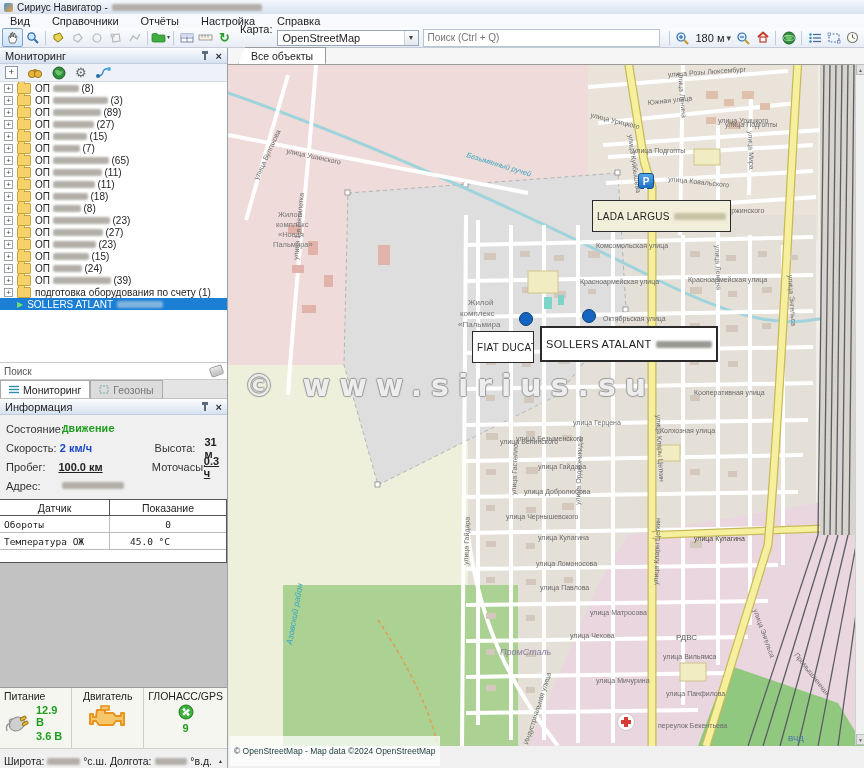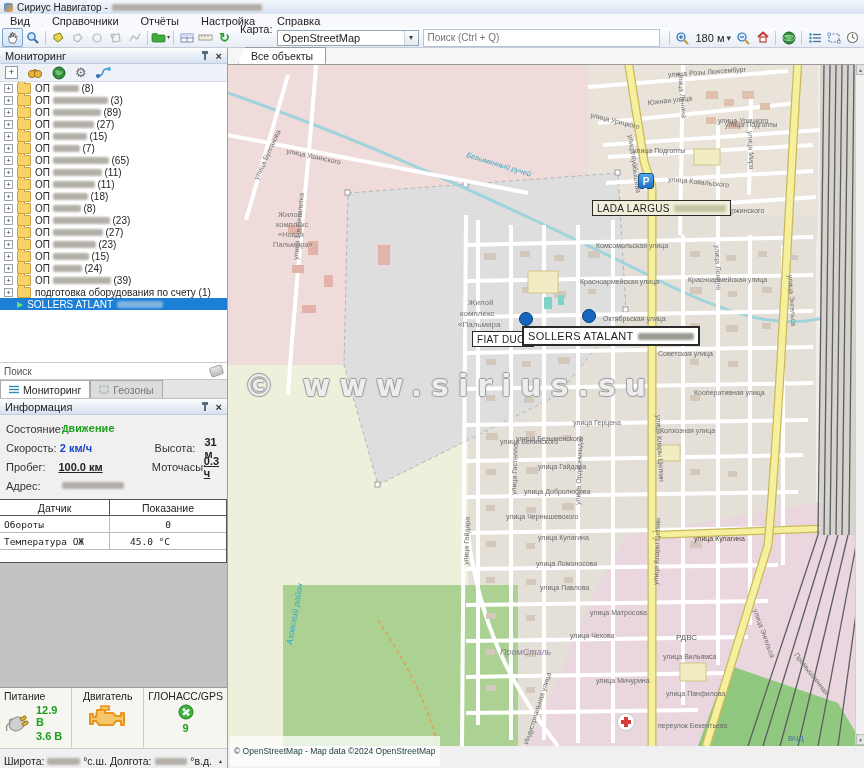--- a/index.html
+++ b/index.html
@@ -78,21 +78,21 @@
   .gbox:last-child{border-right:none;}
   .gval{color:#1e9e1e;font-weight:bold;font-size:11px;}
   .statusbar{height:24px;border-top:1px solid #cfcfcf;display:flex;align-items:center;padding:0 4px;gap:3px;font-size:10.5px;}
   
   .mapw{position:absolute;left:228px;top:48px;width:636px;height:697px;background:#fff;}
   .maptabs{height:16px;background:#f6f6f6;border-bottom:1px solid #9a9a9a;display:flex;align-items:flex-end;}
   .maptab{height:15px;margin-left:10px;padding:0 12px;background:#fff;border:1px solid #9a9a9a;border-bottom:1px solid #fff;
     clip-path:polygon(7px 0,100% 0,100% 100%,0 100%);display:flex;align-items:center;font-size:10.5px;}
   .mapsvg{display:block;}
   .ovl{position:absolute;}
-  .vlabel{display:flex;align-items:center;gap:4px;background:#fff;border:2px solid #2a2a2a;height:14px;padding:0 4px;font-size:10.5px;white-space:nowrap;letter-spacing:.3px;}
+  .vlabel{display:flex;align-items:center;gap:4px;background:#fff;border:2px solid #2a2a2a;height:14px;padding:8px 4px;font-size:10.5px;white-space:nowrap;letter-spacing:.3px;}
   .watermark{left:16px;top:320px;font-family:"DejaVu Sans",sans-serif;font-size:30px;font-weight:bold;color:rgba(255,255,255,.82);
     letter-spacing:9px;white-space:nowrap;text-shadow:0 1px 1px #9a9a9a,0 -1px 1px #9a9a9a,1px 0 1px #9a9a9a,-1px 0 1px #9a9a9a;}
   .attr{left:2px;top:688px;background:rgba(255,255,255,.72);font-size:8.5px;color:#1b3b3b;padding:10px 4px;}
   .pmark{left:410px;top:125px;width:14px;height:14px;border-radius:3px;background:linear-gradient(#55a8ea,#1f6fc0);
     border:1px solid #11508f;color:#fff;font-weight:bold;font-size:10px;display:flex;align-items:center;justify-content:center;}
   .pmark:after{content:"";position:absolute;left:5px;top:14px;width:3px;height:4px;background:#e8e8e8;}
   .bdot{width:12px;height:12px;border-radius:50%;background:#1565c0;border:1px solid #0d3f73;}
   .hosp{left:389px;top:665px;width:16px;height:16px;border-radius:50%;background:#fff;border:1px solid #c9c9c9;position:absolute;}
   .hosp:before{content:"";position:absolute;left:6px;top:3px;width:4px;height:10px;background:#d93a3a;}
   .hosp:after{content:"";position:absolute;left:3px;top:6px;width:10px;height:4px;background:#d93a3a;}
@@ -740,21 +740,21 @@
       </g>
     </svg>
 
     <div class="ovl pmark" style="left:410px;top:125px;">P</div>
     <div class="ovl bdot" style="left:291px;top:264px;"></div>
     <div class="ovl bdot" style="left:354px;top:261px;"></div>
 
     <div class="ovl vlabel" style="left:244px;top:283px;border-width:1px;width:52px;overflow:hidden;z-index:1;font-size:10px;">
       <span>FIAT DUCAT</span>
     </div>
-    <div class="ovl vlabel" style="left:294px;top:278px;z-index:2;height:16px;font-size:11px;">
+    <div class="ovl vlabel" style="left:312px;top:278px;z-index:2;height:16px;font-size:11px;">
       <span>SOLLERS ATALANT</span>
       <span class="redact" style="width:56px;background:#9a9a94;"></span>
     </div>
     <div class="ovl vlabel" style="left:364px;top:152px;background:#f1eed9;border-width:1.5px;font-size:10px;">
       <span>LADA LARGUS</span>
       <span class="redact" style="width:52px;background:#c7c4a6;"></span>
     </div>
 
     <div class="hosp"></div>
 

